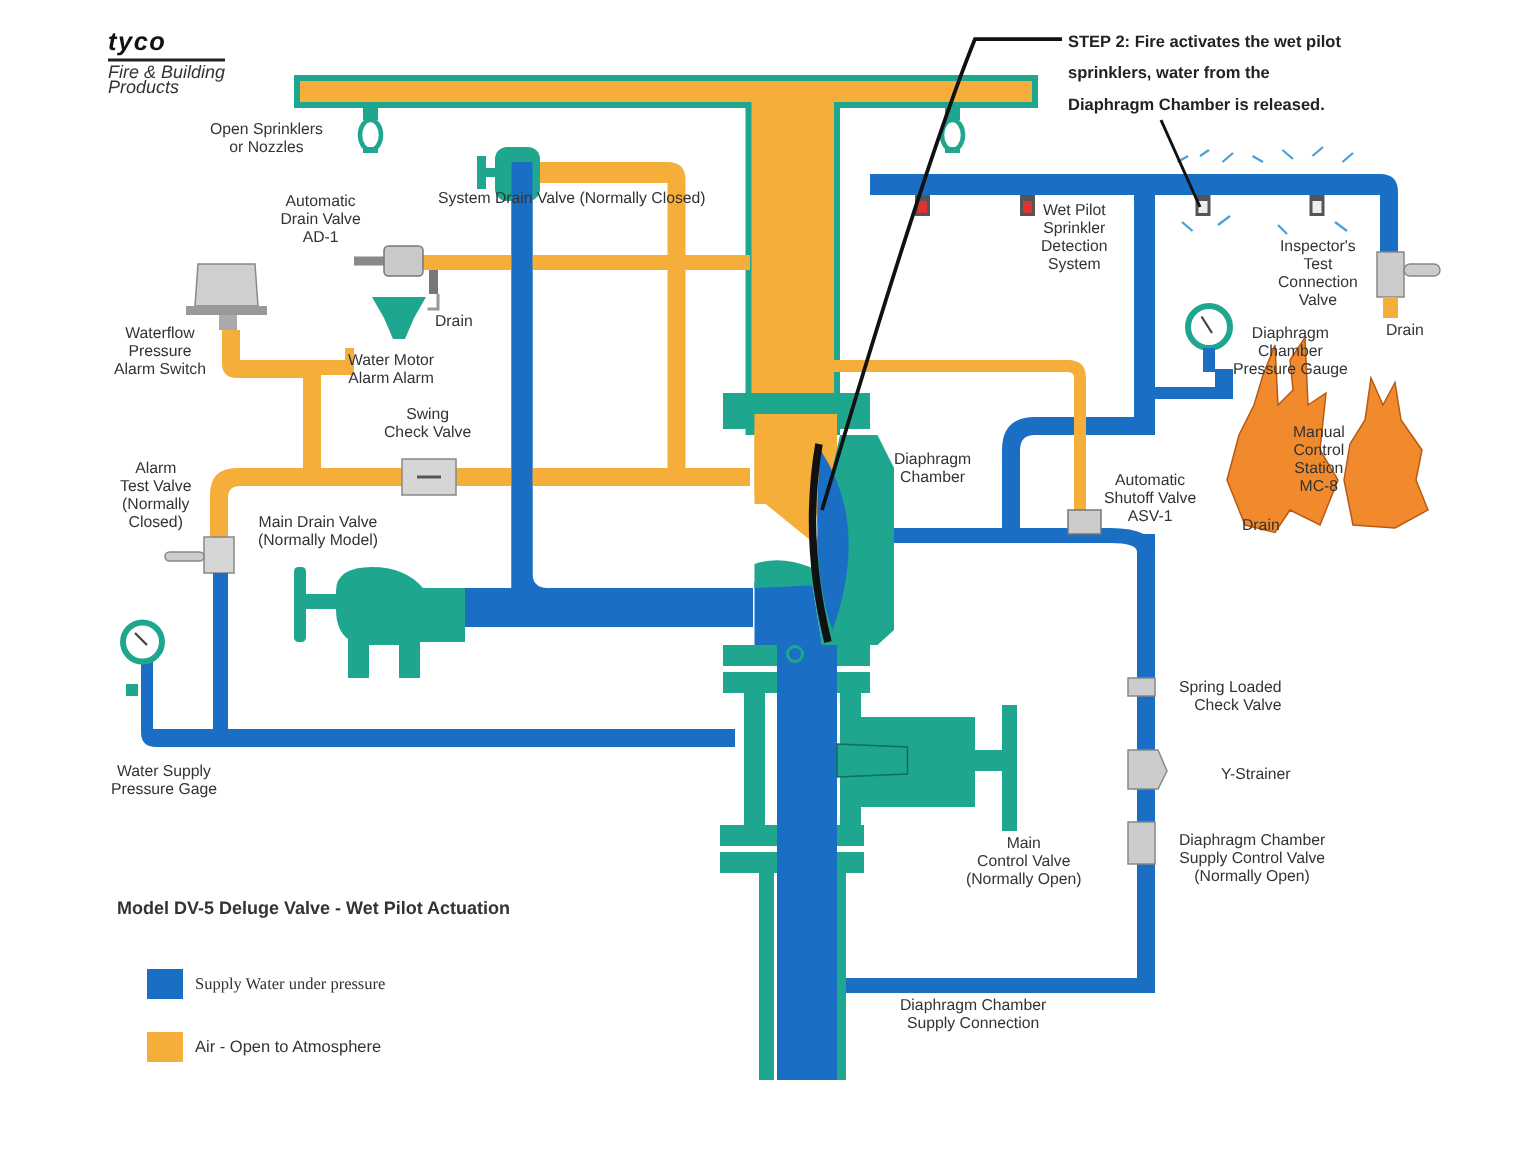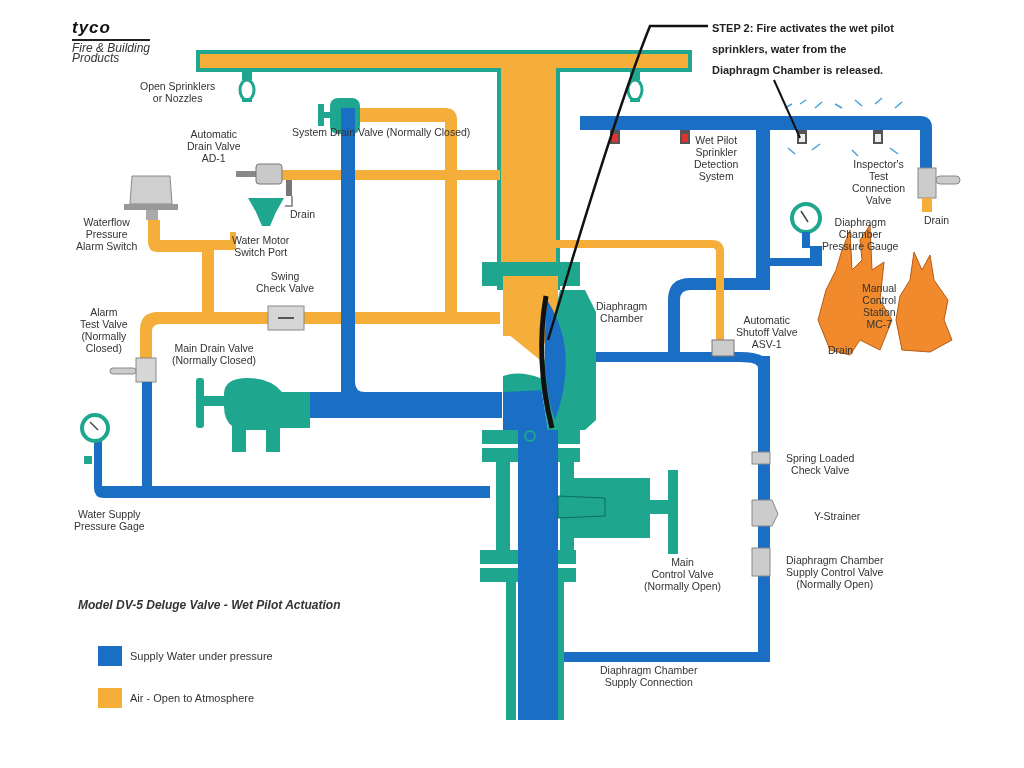--- a/index.html
+++ b/index.html
@@ -4,21 +4,21 @@
 <style>
   html, body { margin:0; padding:0; background:#ffffff; }
   body { width:1024px; height:768px; position:relative; overflow:hidden; font-family:"Liberation Sans", sans-serif; }
   #diagram { position:absolute; left:0; top:0; width:1024px; height:768px; }
   .lbl { position:absolute; font-size:10.5px; line-height:12px; color:#333; text-align:center; white-space:pre-line; font-family:"Liberation Sans", sans-serif; }
   .logo { position:absolute; left:72px; top:18px; }
   .logo-word { font-family:Liberation Sans, sans-serif; font-weight:bold; font-style:italic; font-size:17px; color:#111; letter-spacing:1px; }
   .logo-line { width:78px; height:1.5px; background:#222; margin:1px 0 2px 0; }
   .logo-sub { font-size:12px; font-style:italic; color:#333; line-height:10px; white-space:pre-line; }
   .step { position:absolute; left:712px; top:18px; font-size:11px; font-weight:bold; line-height:21px; color:#222; white-space:pre-line; font-family:"Liberation Sans", sans-serif; }
-  .title { position:absolute; left:78px; top:598px; font-size:12px; font-weight:bold; color:#333;font-style:italic; }
+  .title { position:absolute; left:78px; top:598px; font-size:12px; font-weight:bold; color:#333; }
   .legend-item { position:absolute; left:98px; display:flex; align-items:center; }
   .swatch { width:24px; height:20px; display:inline-block; }
   .legend-text { font-size:11px; color:#333; margin-left:8px; }
 </style>
 </head>
 <body>
 
 <svg id="diagram" viewBox="0 0 1024 768" xmlns="http://www.w3.org/2000/svg">
 
   <g>
@@ -223,66 +223,66 @@
 or Nozzles</div>
 <div class="lbl" style="left:292px;top:82px;margin-top:44px;">System Drain Valve (Normally Closed)</div>
 <div class="lbl" style="left:187px;top:128px;">Automatic
 Drain Valve
 AD-1</div>
 <div class="lbl" style="left:290px;top:208px;">Drain</div>
 <div class="lbl" style="left:76px;top:216px;">Waterflow
 Pressure
 Alarm Switch</div>
 <div class="lbl" style="left:232px;top:234px;">Water Motor
-Switch Port</div>
+Alarm Alarm</div>
 <div class="lbl" style="left:256px;top:270px;">Swing
 Check Valve</div>
 <div class="lbl" style="left:80px;top:306px;">Alarm
 Test Valve
 (Normally
 Closed)</div>
 <div class="lbl" style="left:172px;top:342px;">Main Drain Valve
-(Normally Closed)</div>
+(Normally Model)</div>
 <div class="lbl" style="left:74px;top:508px;">Water Supply
 Pressure Gage</div>
 <div class="lbl" style="left:694px;top:134px;">Wet Pilot
 Sprinkler
 Detection
 System</div>
 <div class="lbl" style="left:852px;top:158px;text-align:center;">Inspector's
 Test
 Connection
 Valve</div>
 <div class="lbl" style="left:924px;top:214px;">Drain</div>
 <div class="lbl" style="left:822px;top:216px;">Diaphragm
 Chamber
 Pressure Gauge</div>
 <div class="lbl" style="left:862px;top:282px;">Manual
 Control
 Station
-MC-7</div>
+MC-8</div>
 <div class="lbl" style="left:828px;top:344px;">Drain</div>
 <div class="lbl" style="left:596px;top:300px;">Diaphragm
 Chamber</div>
 <div class="lbl" style="left:736px;top:314px;">Automatic
 Shutoff Valve
 ASV-1</div>
-<div class="lbl" style="left:786px;top:452px;">Spring Loaded
+<div class="lbl" style="left:786px;top:452px;text-align:right;">Spring Loaded
 Check Valve</div>
 <div class="lbl" style="left:798px;top:510px;margin-left:16px;">Y-Strainer</div>
 <div class="lbl" style="left:786px;top:554px;">Diaphragm Chamber
 Supply Control Valve
 (Normally Open)</div>
 <div class="lbl" style="left:600px;top:556px;margin-left:44px;">Main
 Control Valve
 (Normally Open)</div>
 <div class="lbl" style="left:600px;top:664px;">Diaphragm Chamber
 Supply Connection</div>
 
 <div class="title">Model DV-5 Deluge Valve - Wet Pilot Actuation</div>
-<div class="legend-item" style="top:646px;">
+<div class="legend-item" style="top:646px;font-family:Liberation Serif, serif;">
   <span class="swatch" style="background: rgb(26, 111, 196);"></span>
   <span class="legend-text">Supply Water under pressure</span>
 </div>
 <div class="legend-item" style="top:688px;">
   <span class="swatch" style="background: rgb(245, 174, 58);"></span>
   <span class="legend-text">Air - Open to Atmosphere</span>
 </div>
 
 </body></html>

